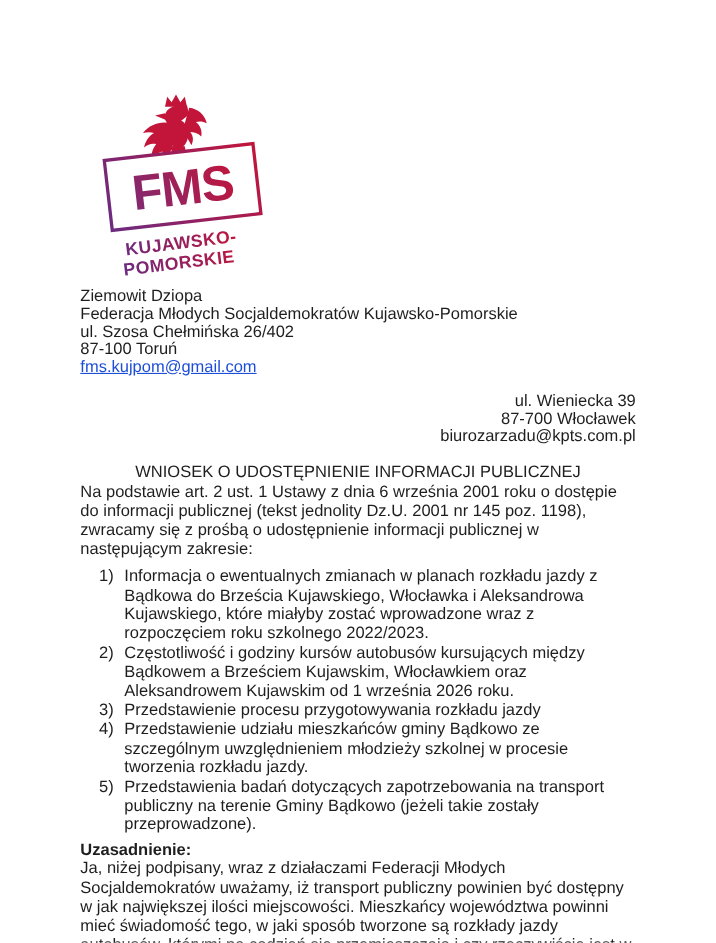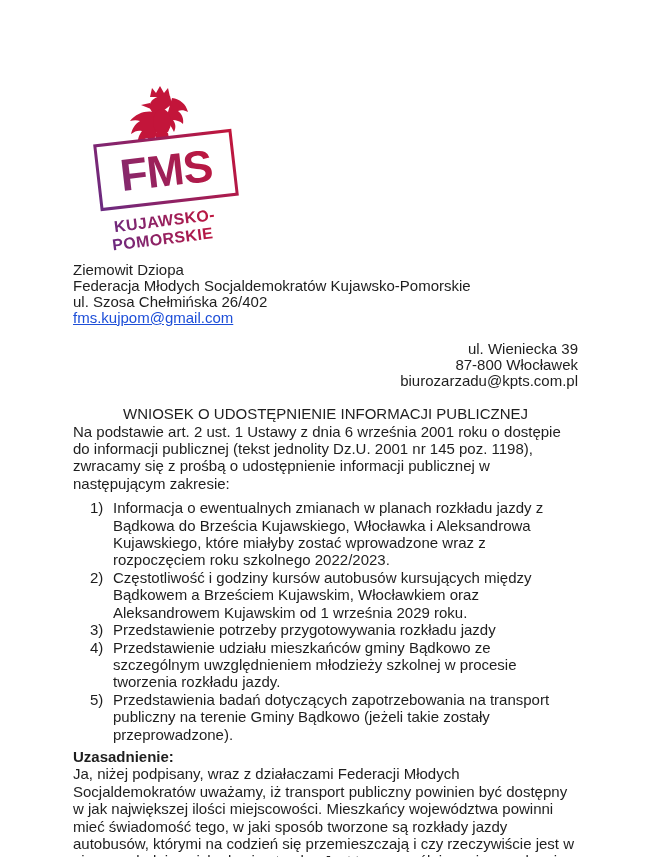--- a/index.html
+++ b/index.html
@@ -79,45 +79,46 @@
       <text x="72" y="160" text-anchor="middle" font-family="Liberation Sans, DejaVu Sans, sans-serif" font-size="16" font-weight="bold" letter-spacing="0.4" fill="url(#gradSub)">POMORSKIE</text>
     </g>
   </svg>
 
   <div class="content">
 
     <div class="sender">
       <div>Ziemowit Dziopa</div>
       <div>Federacja Młodych Socjaldemokratów Kujawsko-Pomorskie</div>
       <div>ul. Szosa Chełmińska 26/402</div>
+      <div>87-100 Toruń</div>
       <div><a class="link">fms.kujpom@gmail.com</a></div>
     </div>
 
     <div class="recipient">
       <div>ul. Wieniecka 39</div>
-      <div>87-800 Włocławek</div>
+      <div>87-700 Włocławek</div>
       <div>biurozarzadu@kpts.com.pl</div>
     </div>
 
     <div class="doc-title">WNIOSEK O UDOSTĘPNIENIE INFORMACJI PUBLICZNEJ</div>
 
     <p class="intro body-par">Na podstawie art. 2 ust. 1 Ustawy z dnia 6 września 2001 roku o dostępie do informacji publicznej (tekst jednolity Dz.U. 2001 nr 145 poz. 1198), zwracamy się z prośbą o udostępnienie informacji publicznej w następującym zakresie:</p>
 
     <div class="request-list">
       <div class="list-item">
         <span class="num">1)</span>
         <span class="itm-text">Informacja o ewentualnych zmianach w planach rozkładu jazdy z Bądkowa do Brześcia Kujawskiego, Włocławka i Aleksandrowa Kujawskiego, które miałyby zostać wprowadzone wraz z rozpoczęciem roku szkolnego 2022/2023.</span>
       </div>
       <div class="list-item">
         <span class="num">2)</span>
-        <span class="itm-text">Częstotliwość i godziny kursów autobusów kursujących między Bądkowem a Brześciem Kujawskim, Włocławkiem oraz Aleksandrowem Kujawskim od 1 września 2029 roku.</span>
+        <span class="itm-text">Częstotliwość i godziny kursów autobusów kursujących między Bądkowem a Brześciem Kujawskim, Włocławkiem oraz Aleksandrowem Kujawskim od 1 września 2026 roku.</span>
       </div>
       <div class="list-item">
         <span class="num">3)</span>
-        <span class="itm-text">Przedstawienie potrzeby przygotowywania rozkładu jazdy</span>
+        <span class="itm-text">Przedstawienie procesu przygotowywania rozkładu jazdy</span>
       </div>
       <div class="list-item">
         <span class="num">4)</span>
         <span class="itm-text">Przedstawienie udziału mieszkańców gminy Bądkowo ze szczególnym uwzględnieniem młodzieży szkolnej w procesie tworzenia rozkładu jazdy.</span>
       </div>
       <div class="list-item">
         <span class="num">5)</span>
         <span class="itm-text">Przedstawienia badań dotyczących zapotrzebowania na transport publiczny na terenie Gminy Bądkowo (jeżeli takie zostały przeprowadzone).</span>
       </div>
     </div>

